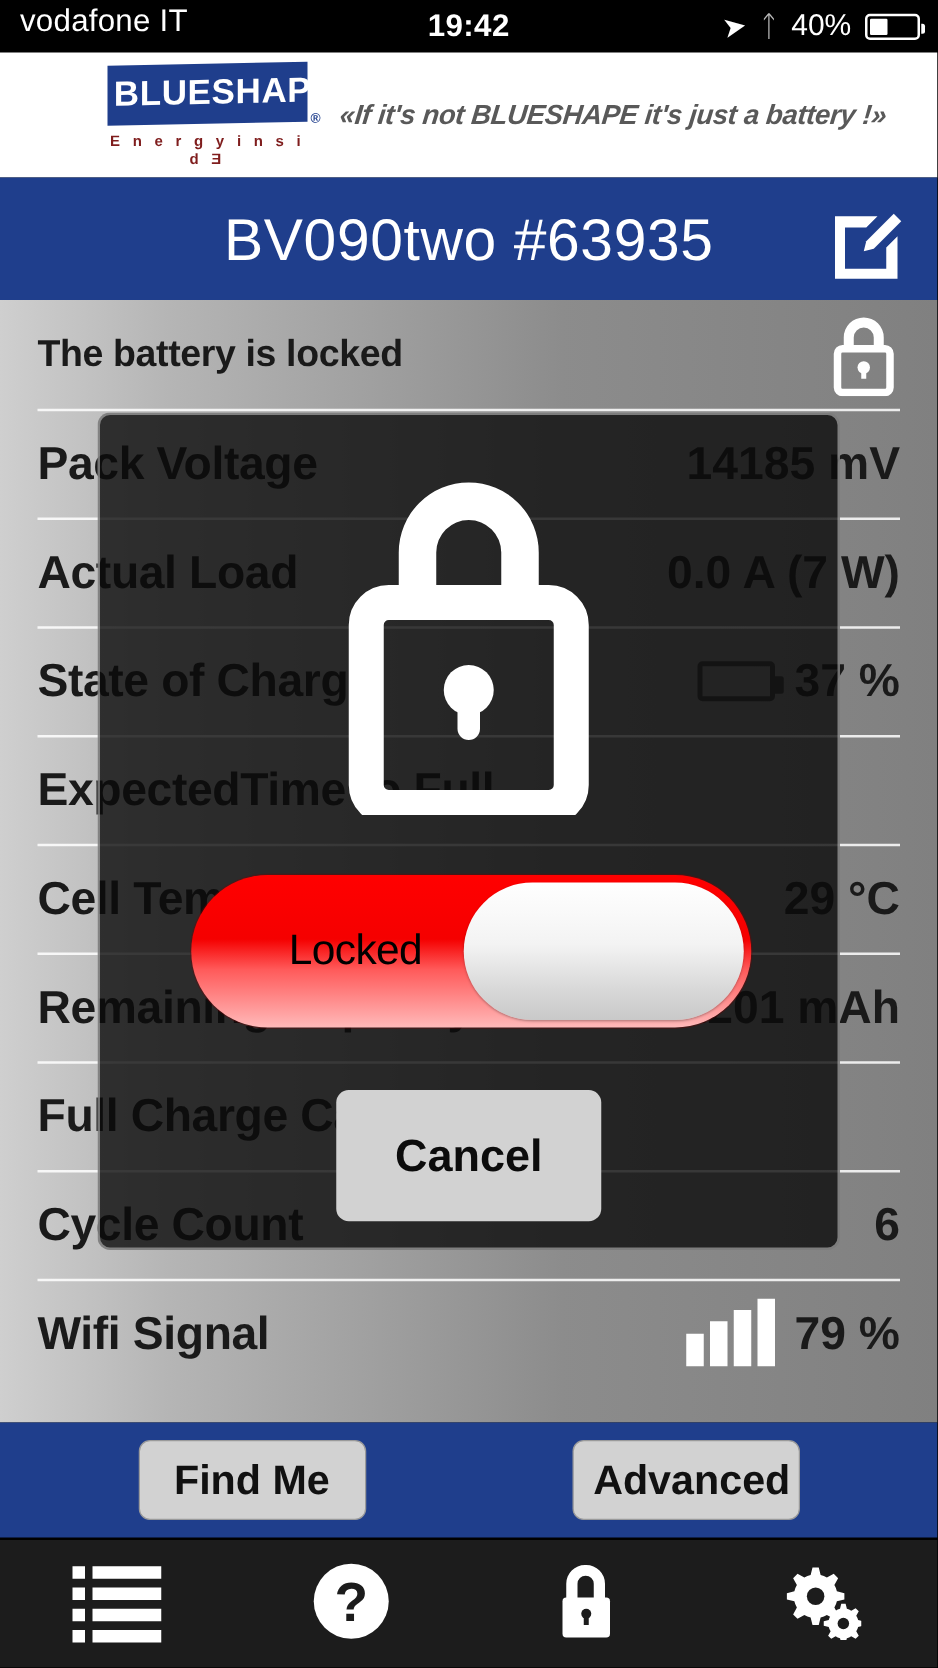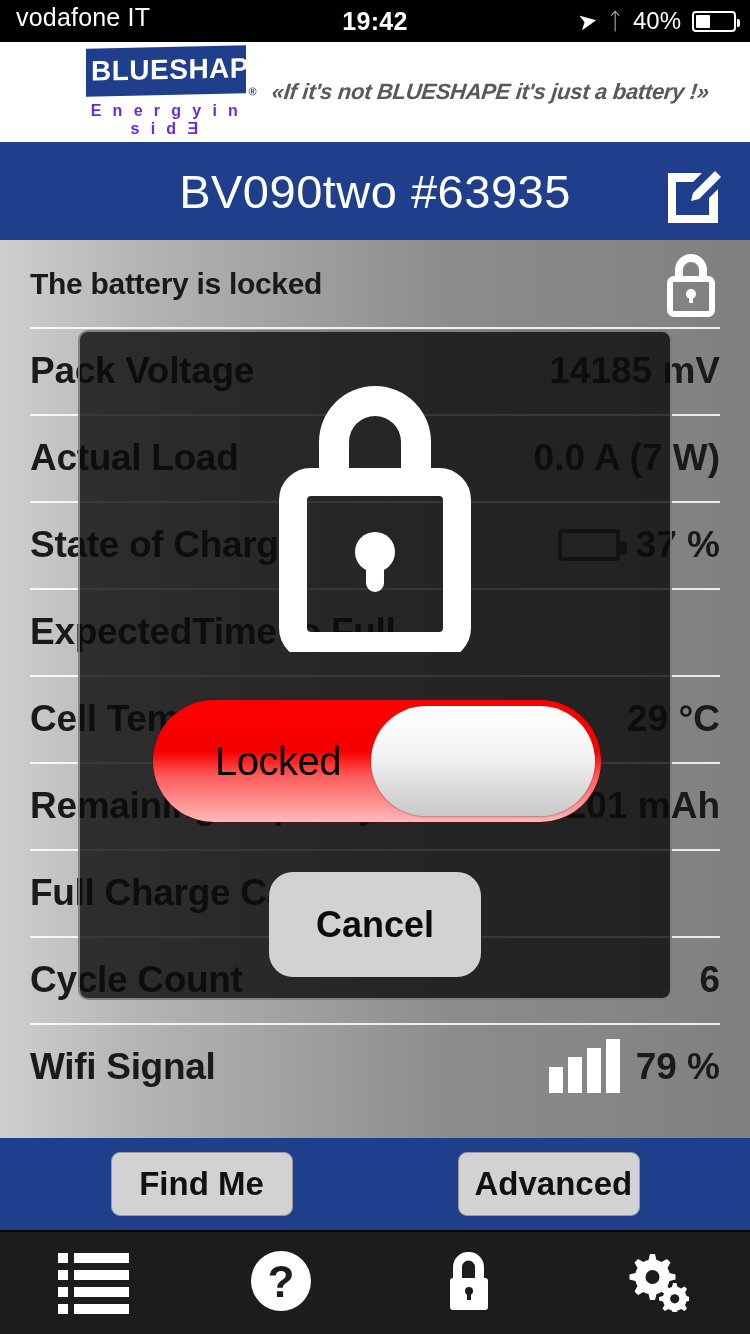--- a/index.html
+++ b/index.html
@@ -61,21 +61,21 @@
   .logo-badge{
     background:#1f3e8c; color:#fff; font-weight:bold; font-size:28px;
     letter-spacing:.5px; padding:7px 5px 9px; position:relative;
     font-family:"Liberation Sans", sans-serif;
     transform:skewY(-1.2deg);
   }
   .logo-reg{
     position:absolute; right:-11px; bottom:-4px; font-size:11px; color:#1f3e8c;
   }
   .logo-sub{
-    color:#6d28d9; font-weight:bold; font-size:16px; letter-spacing:3.4px;
+    color:#7f1d1d; font-weight:bold; font-size:12px; letter-spacing:3.4px;
     margin-top:7px;
   }
   .slogan{
     margin-left:26px; color:#595959; font-style:italic; font-weight:bold;
     font-size:22px; letter-spacing:-.3px; transform:skewX(-6deg);
     white-space:nowrap;
   }
 
   
   .titlebar{
@@ -167,32 +167,32 @@
     position:absolute; left:50%; top:48px; transform:translateX(-50%);
     width:196px; height:272px;
   }
   .toggle{
     position:absolute; left:73px; top:368px; width:448px; height:122px;
     border-radius:61px;
     background:linear-gradient(to bottom,#ff0000 0%,#f50000 42%,#ff5a5a 62%,#ffb9b9 100%);
     box-shadow:0 0 0 1px rgba(120,0,0,.4);
   }
   .toggle-label{
-    position:absolute; left:62px; top:50%; transform:translateY(-50%);
-    font-size:40px; color:#000; letter-spacing:-.5px;
+    position:absolute; left:78px; top:50%; transform:translateY(-50%);
+    font-size:34px; color:#000; letter-spacing:-.5px;
   }
   .knob{
     position:absolute; right:6px; top:6px; width:224px; height:110px;
     border-radius:55px;
     background:linear-gradient(to bottom,#ffffff 0%,#f3f3f3 45%,#d8d8d8 78%,#c9c9c9 100%);
     box-shadow:0 1px 2px rgba(0,0,0,.3);
   }
   .cancel-btn{
     position:absolute; left:50%; transform:translateX(-50%); top:540px;
-    width:212px; height:105px; background:#d2d2d2; border-radius:24px;
+    width:212px; height:105px; background:#d2d2d2; border-radius:10px;
     display:flex; align-items:center; justify-content:center;
     color:#0c0c0c; font-size:36px; font-weight:bold;
   }
 </style>
 </head>
 <body>
 
 <div class="statusbar">
   <div class="sb-left">
     <div class="dots">

